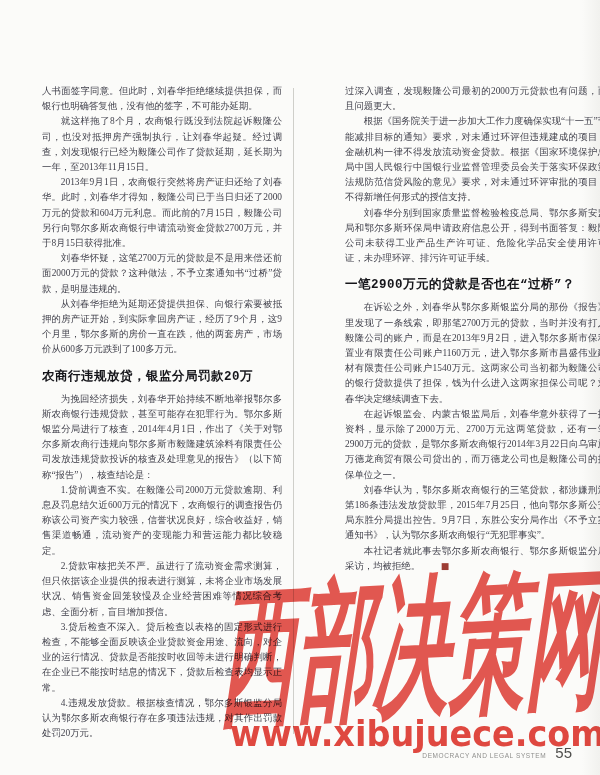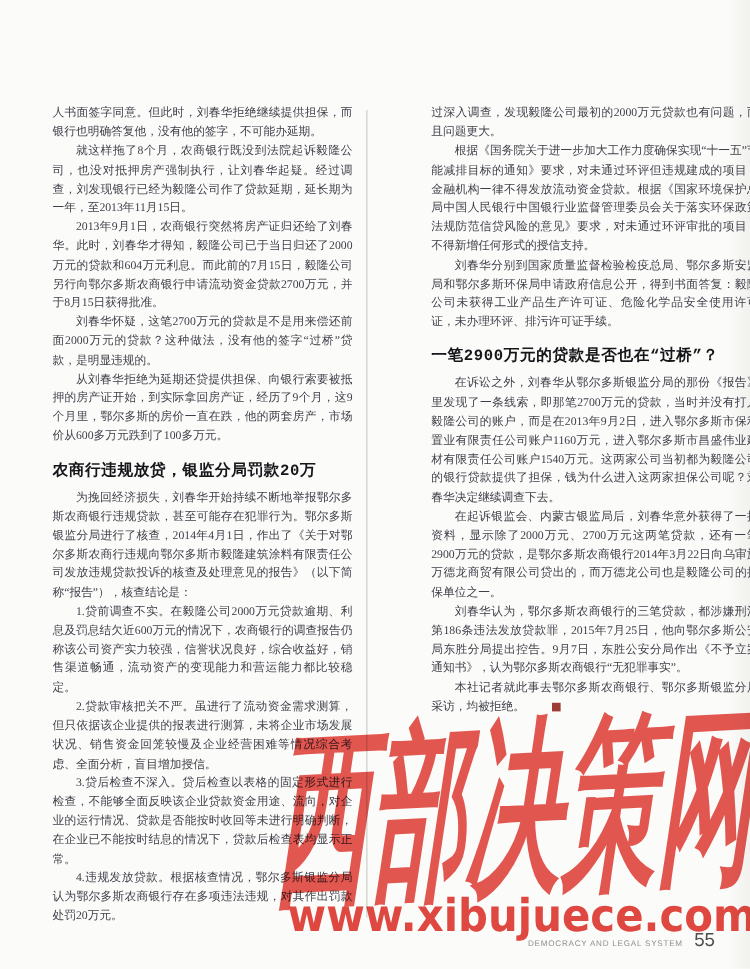--- a/index.html
+++ b/index.html
@@ -93,21 +93,21 @@
 </style>
 </head>
 <body>
 
 <div class="page">
 
   <div class="col col-left">
     <p class="cont">人书面签字同意。但此时，刘春华拒绝继续提供担保，而银行也明确答复他，没有他的签字，不可能办延期。</p>
     <p>就这样拖了8个月，农商银行既没到法院起诉毅隆公司，也没对抵押房产强制执行，让刘春华起疑。经过调查，刘发现银行已经为毅隆公司作了贷款延期，延长期为一年，至2013年11月15日。</p>
     <p>2013年9月1日，农商银行突然将房产证归还给了刘春华。此时，刘春华才得知，毅隆公司已于当日归还了2000万元的贷款和604万元利息。而此前的7月15日，毅隆公司另行向鄂尔多斯农商银行申请流动资金贷款2700万元，并于8月15日获得批准。</p>
-    <p>刘春华怀疑，这笔2700万元的贷款是不是用来偿还前面2000万元的贷款？这种做法，没有他的签字“过桥”贷款，是明显违规的。</p>
+    <p>刘春华怀疑，这笔2700万元的贷款是不是用来偿还前面2000万元的贷款？这种做法，不予立案通知书“过桥”贷款，是明显违规的。</p>
     <p>从刘春华拒绝为延期还贷提供担保、向银行索要被抵押的房产证开始，到实际拿回房产证，经历了9个月，这9个月里，鄂尔多斯的房价一直在跌，他的两套房产，市场价从600多万元跌到了100多万元。</p>
     <h2 class="sec">农商行违规放贷，银监分局罚款20万</h2>
     <p>为挽回经济损失，刘春华开始持续不断地举报鄂尔多斯农商银行违规贷款，甚至可能存在犯罪行为。鄂尔多斯银监分局进行了核查，2014年4月1日，作出了《关于对鄂尔多斯农商行违规向鄂尔多斯市毅隆建筑涂料有限责任公司发放违规贷款投诉的核查及处理意见的报告》（以下简称“报告”），核查结论是：</p>
     <p>1.贷前调查不实。在毅隆公司2000万元贷款逾期、利息及罚息结欠近600万元的情况下，农商银行的调查报告仍称该公司资产实力较强，信誉状况良好，综合收益好，销售渠道畅通，流动资产的变现能力和营运能力都比较稳定。</p>
     <p>2.贷款审核把关不严。虽进行了流动资金需求测算，但只依据该企业提供的报表进行测算，未将企业市场发展状况、销售资金回笼较慢及企业经营困难等情况综合考虑、全面分析，盲目增加授信。</p>
     <p>3.贷后检查不深入。贷后检查以表格的固定形式进行检查，不能够全面反映该企业贷款资金用途、流向，对企业的运行情况、贷款是否能按时收回等未进行明确判断，在企业已不能按时结息的情况下，贷款后检查表均显示正常。</p>
     <p>4.违规发放贷款。根据核查情况，鄂尔多斯银监分局认为鄂尔多斯农商银行存在多项违法违规，对其作出罚款处罚20万元。</p>
     <p>银监分局只承认2700万元贷款发放有问题，而刘春华经</p>
   </div>
 

